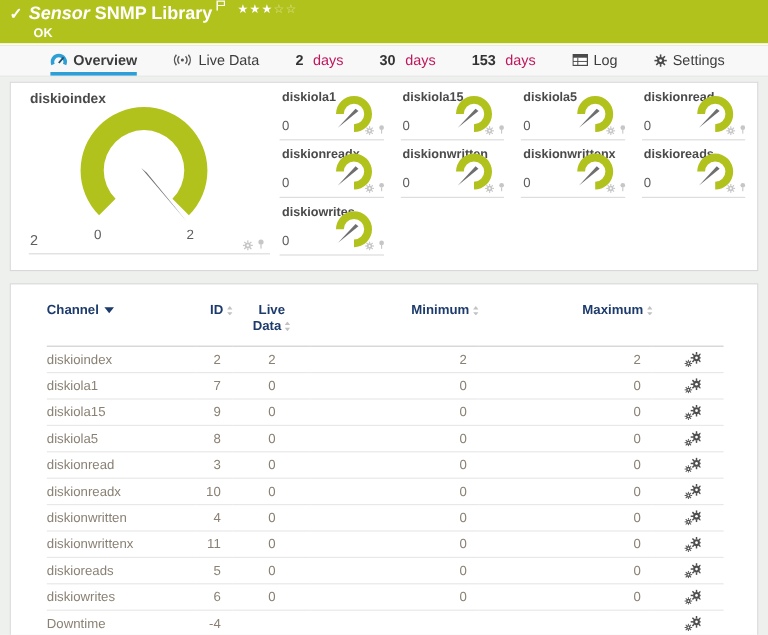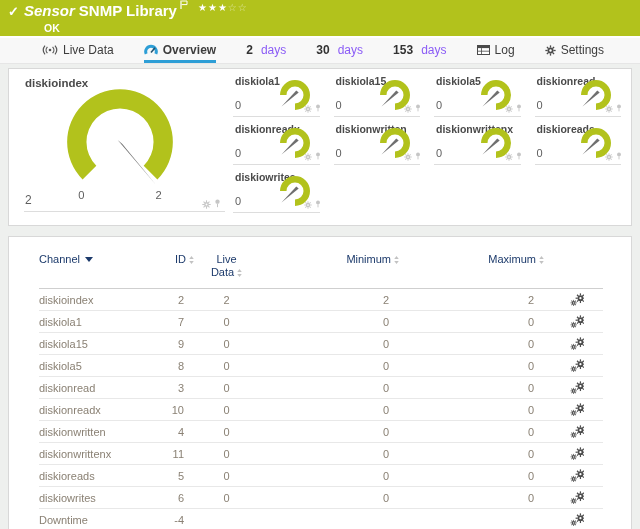--- a/index.html
+++ b/index.html
@@ -9,31 +9,31 @@
   
   .topbar { position:relative; height:38px; background:#b2c21c; color:#fff;
             border-bottom:2px solid #fff; }
   .check { position:absolute; left:8px; top:4px; font-size:13px; font-weight:bold; }
   .title-line { position:absolute; left:24px; top:0; font-size:15px; white-space:nowrap; }
   .sensor-type { font-style:italic; font-weight:600; margin-right:4px; }
   .sensor-name { font-weight:600; }
   .flag-icon { margin-left:3px; vertical-align:7px; }
   .stars { margin-left:10px; font-size:10px; letter-spacing:1px; vertical-align:5px; }
   .stars .dim { opacity:.55; }
-  .status-ok { position:absolute; left:44px; top:22px; font-size:10.5px; font-weight:bold; }
+  .status-ok { position:absolute; left:28px; top:22px; font-size:10.5px; font-weight:bold; }
 
   
   .tabbar { height:26px; background:#f8f8f8; border-bottom:1px solid #e6e6e6;
             display:flex; justify-content:space-between; align-items:stretch;
             padding:0 36px 0 42px; }
   .tab { display:flex; align-items:center; gap:5px; font-size:12px; color:#3d3d3d;
          cursor:pointer; border-bottom:3px solid transparent; padding-top:2px; }
   .tab.active { font-weight:bold; border-bottom-color:#2d9ed6; }
   .tab .num { font-weight:bold; color:#333; }
-  .tab .unit { color:#8b5cf6; margin-left:3px; }
+  .tab .unit { color:#be185d; margin-left:3px; }
   .tab svg { display:block; }
 
   
   .gauges-panel { margin:4px 8px 0 8px; width:624px; height:158px; background:#fff;
                   border:1px solid #d8d8d8; display:flex; position:relative; }
   .main-cell { width:220px; flex-shrink:0; position:relative; }
   .main-cell::after { content:''; position:absolute; left:15px; right:4px; bottom:13px;
                       border-bottom:1px solid #ddd; }
   .main-label { position:absolute; left:16px; top:8px; font-size:11.5px; font-weight:bold; color:#4a4a4a; }
   .main-gauge-svg { position:absolute; left:50px; top:10px; }
@@ -50,21 +50,21 @@
   .gsvg { position:absolute; right:16px; top:7px; }
   .gvalue { position:absolute; left:6px; bottom:6px; font-size:11px; color:#5e5e5e; }
   .gcell .gicons { right:9px; bottom:4px; }
 
   
   .table-panel { margin:10px 8px 0 8px; width:624px; height:300px; background:#fff;
                  border:1px solid #d8d8d8; padding:14px 28px 0 30px; }
   table { width:100%; border-collapse:collapse; table-layout:fixed; }
   col.c1{width:125px} col.c2{width:30px} col.c3{width:65px} col.c4{width:140px}
   col.c5{width:145px} col.c6{width:auto}
-  th { color:#1c3a6b; font-size:11px; font-weight:normal; vertical-align:top;
+  th { color:#1c3a6b; font-size:11px; font-weight:bold; vertical-align:top;
        padding:2px 0 9px 0; text-align:right; cursor:pointer;margin-top:12px; }
   th.h-ch { text-align:left; }
   th.h-last { text-align:center; line-height:13px; }
   th .sorticon { margin-left:3px; vertical-align:-1px; }
   thead tr { border-bottom:1px solid #cfcfcf; }
   td { font-size:11px; color:#8a8174; height:13px; padding:4px 0; }
   tbody tr { border-bottom:1px solid #e8e8e8; }
   td.c-num { text-align:right; padding-right:10px; }
   td.c-last { text-align:center; }
   td.c-gear { padding-left:26px; }
@@ -119,38 +119,38 @@
   <div class="title-line">
     <span class="sensor-type">Sensor</span><span class="sensor-name">SNMP Library</span><svg class="flag-icon" width="8" height="9" viewBox="0 0 8 9">
         <path d="M1 0.5 V9" stroke="#fff" stroke-width="1.2" fill="none"></path>
         <path d="M1.6 1 H7 V4.6 H1.6" stroke="#fff" stroke-width="1" fill="none"></path>
       </svg><span class="stars"><span>★★★</span><span class="dim">☆☆</span></span>
   </div>
   <div class="status-ok">OK</div>
 </div>
 
 <div class="tabbar">
+  <div class="tab active">
+    <svg class="ti" width="14" height="12" viewBox="0 0 14 12">
+        <path d="M2.2 9.8 A5.3 5.3 0 1 1 11.8 9.8" fill="none" stroke="#2d9ed6" stroke-width="3"></path>
+        <path d="M7 8.5 L11 3.8" stroke="#23526f" stroke-width="1.6"></path>
+      </svg>
+    <span>Overview</span>
+  </div>
   <div class="tab">
     <svg width="16" height="10" viewBox="0 0 16 10">
         <g stroke="#555" stroke-width="1.2" fill="none">
           <path d="M5.4 1.8 A4.6 4.6 0 0 0 5.4 8.2"></path>
           <path d="M3 0.6 A7 7 0 0 0 3 9.4"></path>
           <path d="M10.6 1.8 A4.6 4.6 0 0 1 10.6 8.2"></path>
           <path d="M13 0.6 A7 7 0 0 1 13 9.4"></path>
         </g>
         <circle cx="8" cy="5" r="1.3" fill="#555"></circle>
       </svg>
     <span>Live Data</span>
-  </div>
-  <div class="tab active">
-    <svg class="ti" width="14" height="12" viewBox="0 0 14 12">
-        <path d="M2.2 9.8 A5.3 5.3 0 1 1 11.8 9.8" fill="none" stroke="#2d9ed6" stroke-width="3"></path>
-        <path d="M7 8.5 L11 3.8" stroke="#23526f" stroke-width="1.6"></path>
-      </svg>
-    <span>Overview</span>
   </div>
   <div class="tab tab-days">
     <span class="num">2</span>
       <span class="unit">days</span>
   </div>
   <div class="tab tab-days">
     <span class="num">30</span>
       <span class="unit">days</span>
   </div>
   <div class="tab tab-days">

